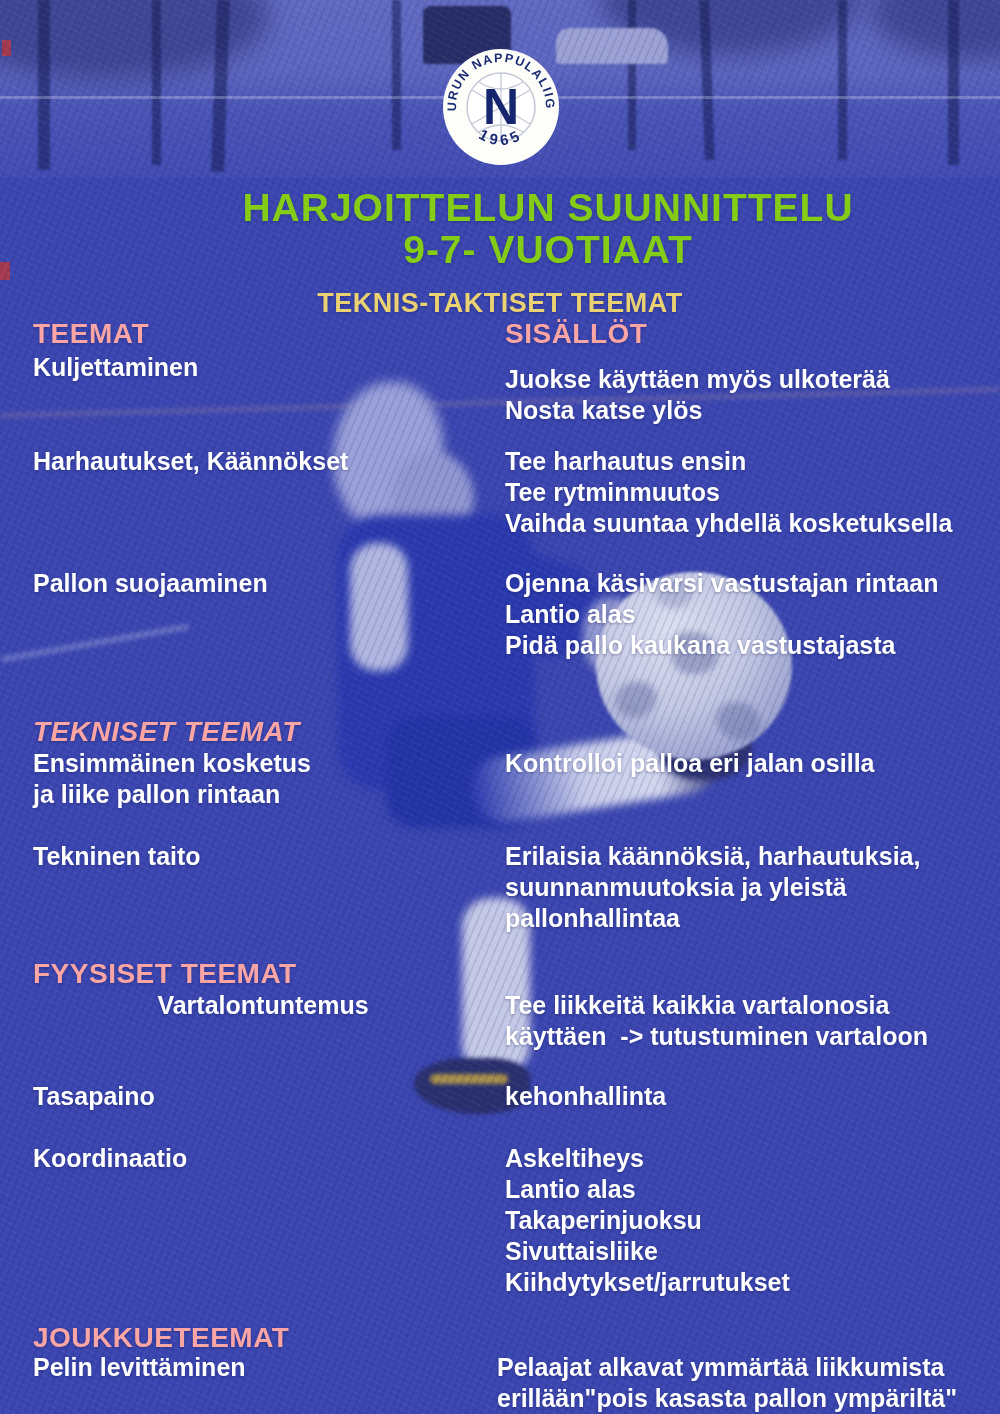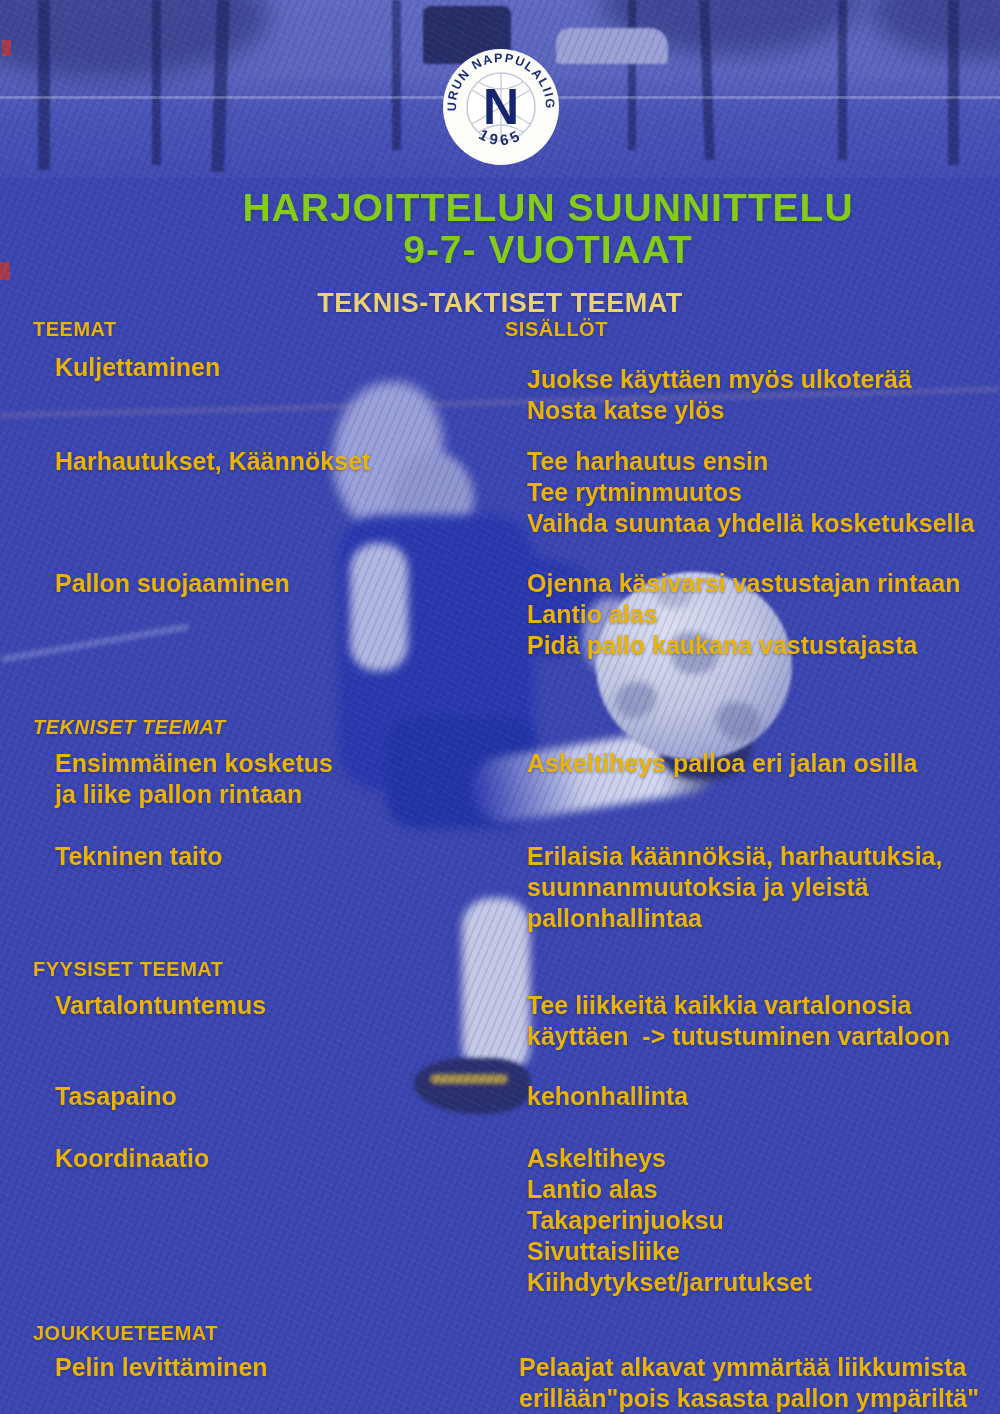--- a/index.html
+++ b/index.html
@@ -40,22 +40,22 @@
   .shoe-stripe{left:430px;top:1074px;width:78px;height:10px;background:#c8a93f;border-radius:6px;filter:blur(2px);opacity:.8;}
   .ball{left:596px;top:572px;width:196px;height:188px;border-radius:50%;
     background:radial-gradient(circle at 38% 30%,#dcdff0 0%,#c2c7e3 45%,#9aa1cf 78%,#8088bd 100%);
     filter:blur(1.5px);}
   .ball-patch{position:absolute;background:rgba(110,118,170,.55);filter:blur(3px);}
   
   .txt{position:absolute;font-weight:bold;}
   .center{left:0;width:1000px;text-align:center;}
   .title{font-size:39px;letter-spacing:1px;color:#84cc16;text-shadow:0 1px 3px rgba(20,24,80,.35);padding-left:48px;}
   .subtitle{font-size:27px;letter-spacing:.5px;color:#ead172;text-shadow:0 1px 3px rgba(20,24,80,.35);}
-  .sec-header{font-size:20px;color:#eab308;letter-spacing:.5px;text-shadow:0 1px 3px rgba(20,24,80,.4);}
-  .cell{font-size:25px;color:#eab308;line-height:31px;text-shadow:0 1px 3px rgba(20,24,80,.4);margin-left:22px;}
+  .sec-header{font-size:28px;color:#fca5a5;letter-spacing:.5px;text-shadow:0 1px 3px rgba(20,24,80,.4);}
+  .cell{font-size:25px;color:#ffffff;line-height:31px;text-shadow:0 1px 3px rgba(20,24,80,.4);}
   .cell-line{white-space:pre-wrap;}
   .left-col{left:33px;width:460px;}
   .right-col{left:505px;width:478px;}
 </style>
 </head>
 <body>
 
 <div class="poster">
 
   <div class="photo-layer">
@@ -150,33 +150,33 @@
     <div class="cell-line">Pidä pallo kaukana vastustajasta</div>
   </div>
 
   <div class="txt sec-header left-col" style="top:716px;font-style:italic;">TEKNISET TEEMAT</div>
 
   <div class="txt cell left-col" style="top:748px;">
     <div class="cell-line">Ensimmäinen kosketus</div>
     <div class="cell-line">ja liike pallon rintaan</div>
   </div>
   <div class="txt cell right-col" style="top:748px;">
-    <div class="cell-line">Askeltiheys palloa eri jalan osilla</div>
+    <div class="cell-line">Kontrolloi palloa eri jalan osilla</div>
   </div>
 
   <div class="txt cell left-col" style="top:841px;">Tekninen taito</div>
   <div class="txt cell right-col" style="top:841px;">
     <div class="cell-line">Erilaisia käännöksiä, harhautuksia,</div>
     <div class="cell-line">suunnanmuutoksia ja yleistä</div>
     <div class="cell-line">pallonhallintaa</div>
   </div>
 
   <div class="txt sec-header left-col" style="top:958px;">FYYSISET TEEMAT</div>
 
-  <div class="txt cell left-col" style="top:990px;">Vartalontuntemus</div>
+  <div class="txt cell left-col" style="top:990px;text-align:center;">Vartalontuntemus</div>
   <div class="txt cell right-col" style="top:990px;">
     <div class="cell-line">Tee liikkeitä kaikkia vartalonosia</div>
     <div class="cell-line">käyttäen  -&gt; tutustuminen vartaloon</div>
   </div>
 
   <div class="txt cell left-col" style="top:1081px;">Tasapaino</div>
   <div class="txt cell right-col" style="top:1081px;">
     <div class="cell-line">kehonhallinta</div>
   </div>
 

